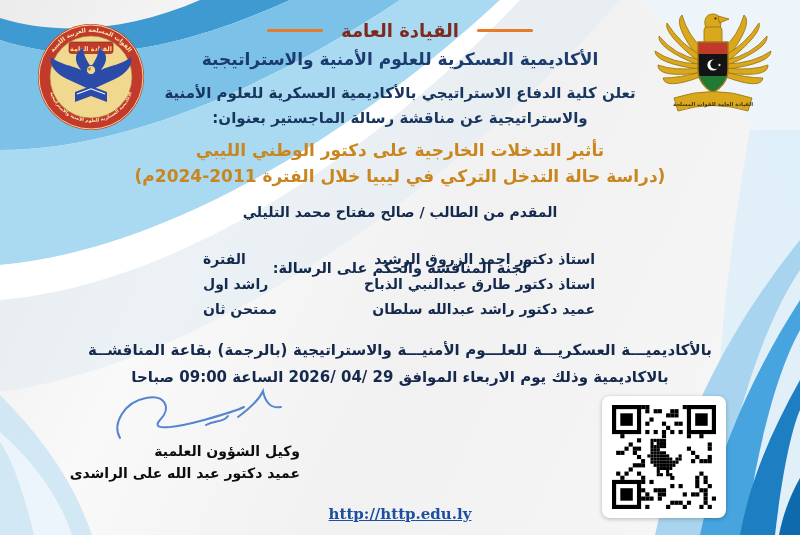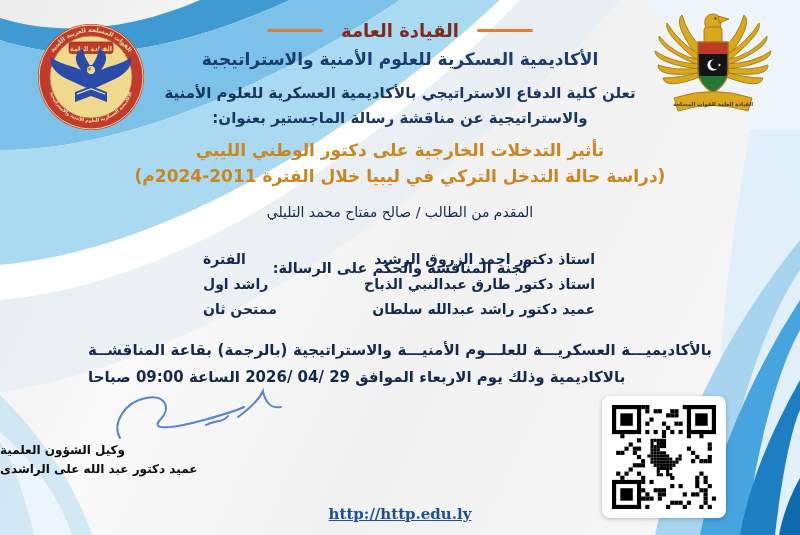--- a/index.html
+++ b/index.html
@@ -11,28 +11,28 @@
   .bg{position:absolute;inset:0;width:800px;height:535px;}
   .abs{position:absolute;}
   .ctr{width:100%;text-align:center;}
   .hdr-command{top:20px;font-size:18px;font-weight:bold;color:#7e2a1e;letter-spacing:.5px;}
   .dash{display:inline-block;width:56px;height:3px;background:#e87b2a;vertical-align:5px;margin:0 18px;border-radius:2px;}
   .hdr-academy{top:49px;font-size:17px;font-weight:bold;color:#1c3c6e;}
   .hdr-line{font-size:15px;font-weight:bold;color:#17355e;}
   .l1{top:84px;} .l2{top:109px;}
   .gold{font-size:17px;font-weight:bold;color:#ca861e;}
   .t1{top:140px;} .t2{top:166px;}
-  .student{top:204px;font-size:14px;font-weight:normal;color:#14294e;}
+  .student{top:204px;font-size:14px;font-weight:bold;color:#14294e;}
   .committee-h{top:232px;font-size:14.5px;font-weight:bold;color:#14294e;margin-top:28px;}
   .rows{top:251px;right:205px;width:392px;font-size:14px;font-weight:bold;color:#14294e;}
   .row{display:flex;justify-content:space-between;margin-bottom:9px;}
   .venue{top:337px;right:88px;width:624px;font-size:15px;font-weight:bold;color:#15294d;line-height:1.8;}
   .venue .vl1{text-align:justify;text-align-last:justify;}
-  .venue .vl2{text-align:left;}
-  .sig-block{top:441px;right:500px;width:300px;text-align:left;font-size:12px;font-weight:bold;color:#0d0d0d;line-height:1.55;}
+  .venue .vl2{text-align:center;}
+  .sig-block{top:441px;right:500px;width:300px;text-align:right;font-size:14px;font-weight:bold;color:#0d0d0d;line-height:1.55;}
   .qr-card{top:396px;right:74px;left:auto;width:124px;height:122px;background:#fff;border-radius:8px;
     box-shadow:0 1px 4px rgba(0,0,0,.25);display:flex;align-items:center;justify-content:center;}
   .link-row{top:505px;font-size:15px;font-weight:bold;}
   .link-row a{color:#1d4f9e;text-decoration:underline;font-family:"DejaVu Serif",serif;}
   .emblem-left{top:22px;right:654px;width:110px;height:110px;}
   .emblem-right{top:8px;right:27px;width:120px;height:114px;}
   .sig-svg{top:386px;right:510px;width:180px;height:64px;}
 </style>
 </head>
 <body>

